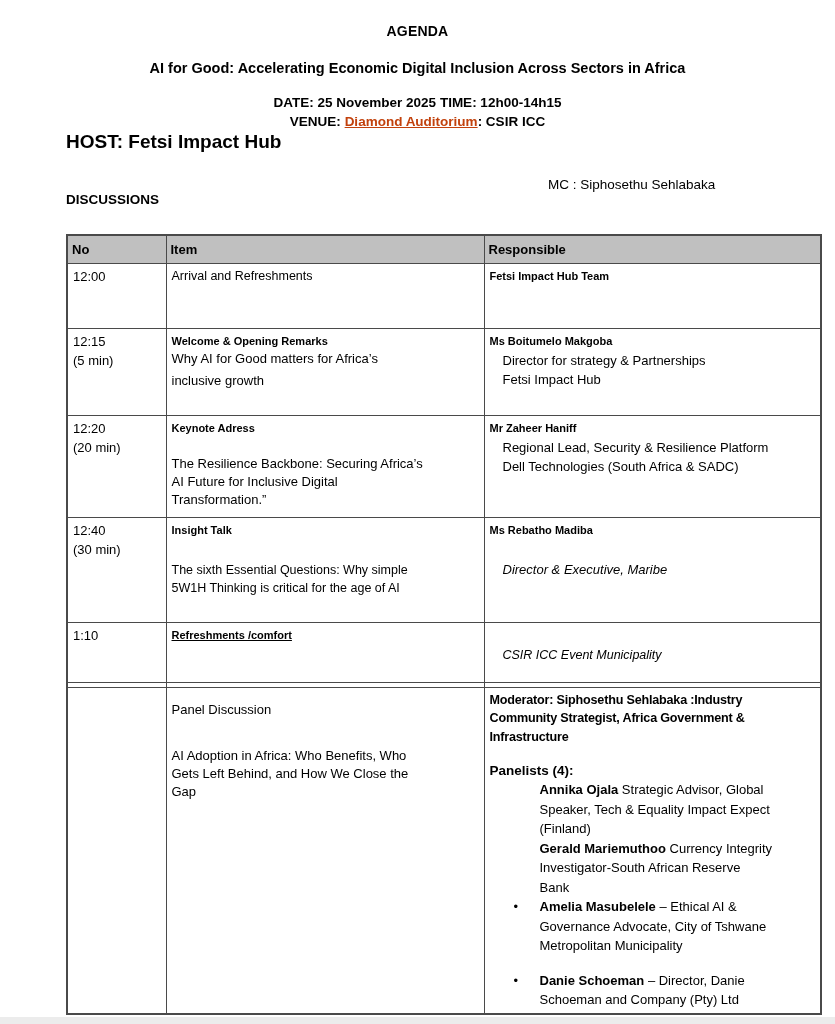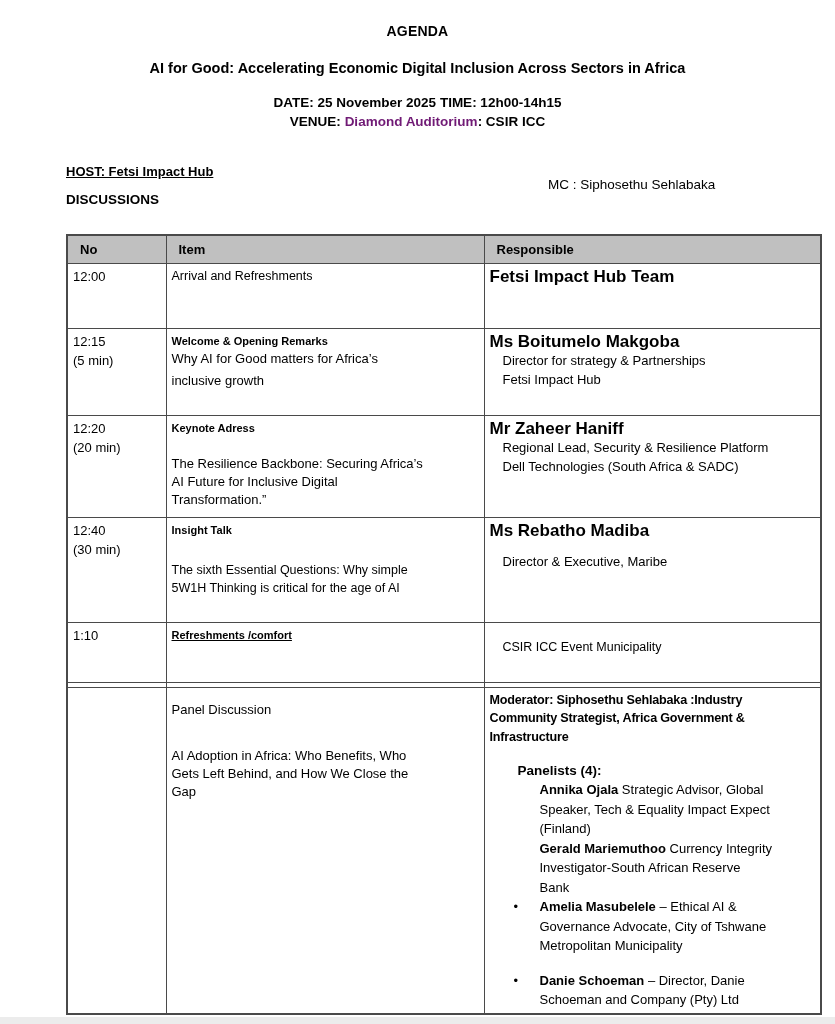--- a/index.html
+++ b/index.html
@@ -10,22 +10,22 @@
     width: 835px;
     height: 1024px;
     background: #ffffff;
     overflow: hidden;
   }
   .centered { position: absolute; left: 0; width: 100%; text-align: center; }
   .doc-title      { top: 23px;  font-size: 14px;   font-weight: bold; letter-spacing: .2px; }
   .event-title    { top: 60px;  font-size: 14.5px; font-weight: bold; }
   .date-line      { top: 95px;  font-size: 13.5px; font-weight: bold; }
   .venue-line     { top: 114px; font-size: 13.5px; font-weight: bold; }
-  .venue-link     { color: #701a75; cursor: pointer; margin-top: 28px; }
-  .host-line      { position: absolute; left: 66px; top: 164px; font-size: 13px; font-weight: bold; text-decoration: underline; }
+  .venue-link     { color: #c2410c; text-decoration: underline; cursor: pointer; margin-top: 28px; }
+  .host-line      { position: absolute; left: 66px; top: 131px; font-size: 19px; font-weight: bold; }
   .mc-line        { position: absolute; left: 548px; top: 177px; font-size: 13.5px; font-weight: normal; }
   .section-head   { position: absolute; left: 66px; top: 192px; font-size: 13.5px; font-weight: bold; }
 
   .table-wrap { position: absolute; left: 66px; top: 234px; }
   table.agenda {
     border-collapse: collapse;
     table-layout: fixed;
     width: 754px;
     border: 2px solid #4a4a4a;
   }
@@ -39,47 +39,47 @@
   col.c-no   { width: 99px; }
   col.c-item { width: 318px; }
   col.c-resp { width: 337px; }
 
   tr.head th {
     background: #c0c0c0;
     text-align: left;
     font-weight: bold;
     height: 28px;
     padding-top: 6px;
-    padding-left: 12px;
+    padding-left: 4px;
   }
   tr.r1 td { height: 65px; }
   tr.r2 td { height: 87px; }
   tr.r3 td { height: 102px; }
   tr.r4 td { height: 105px; }
   tr.r5 td { height: 60px; }
   tr.spacer td { height: 5px; padding: 0; }
   tr.r6 td { height: 318px; }
 
   .time-cell { padding-left: 8px; padding-top: 4px; line-height: 19px; }
   .item-pad  { padding-left: 8px; }
   .cell-title   { font-weight: bold; font-size: 11px; line-height: 18px; }
   .cell-title.underlined { text-decoration: underline; }
   .body-line { line-height: 18px; }
   .small { font-size: 12.5px; }
-  .name-line { font-weight: bold; font-size: 17px; line-height: 19px; }
+  .name-line { font-weight: bold; font-size: 11px; line-height: 19px; }
   .role-line { line-height: 19px; padding-left: 13px; }
   .mt4  { margin-top: 4px; }
   .mt10 { margin-top: 10px; }
-  .mt14 { margin-top: 12px; }
+  .mt14 { margin-top: 20px; font-style: italic; }
   .mt18 { margin-top: 18px; }
   .mt22 { margin-top: 22px; }
   .mt28 { margin-top: 28px; }
 
   .mod-line { font-weight: bold; font-size: 12.6px; line-height: 18.5px; letter-spacing: -0.2px; }
-  .panelists-label { font-weight: bold; font-size: 13.5px; margin-top: 15px; line-height: 19px; margin-left: 28px; }
+  .panelists-label { font-weight: bold; font-size: 13.5px; margin-top: 15px; line-height: 19px; }
   ul.panelists { list-style: none; margin: 0; padding-left: 50px; }
   ul.panelists li { position: relative; line-height: 19.5px; font-size: 13px; }
   ul.panelists li .bullet { position: absolute; left: -26px; top: 0; font-size: 13px; }
   ul.panelists li.gap-before { margin-top: 15px; }
   .p-name { font-weight: bold; }
 
   .page-bottom-edge {
     position: absolute; left: 0; top: 1017px;
     width: 100%; height: 7px; background: #ececec;
   }

